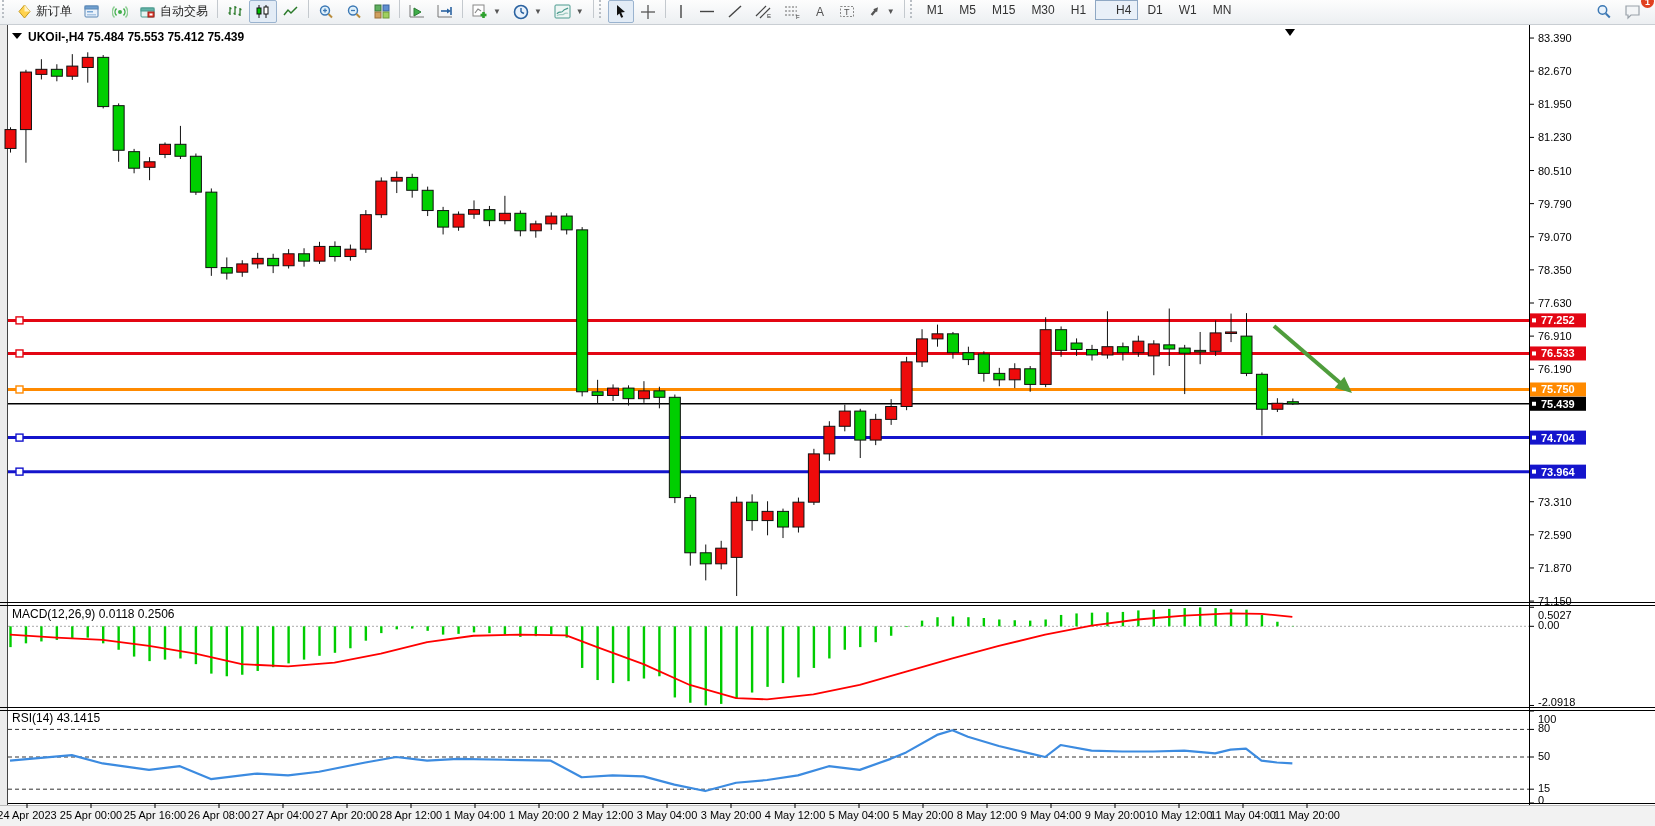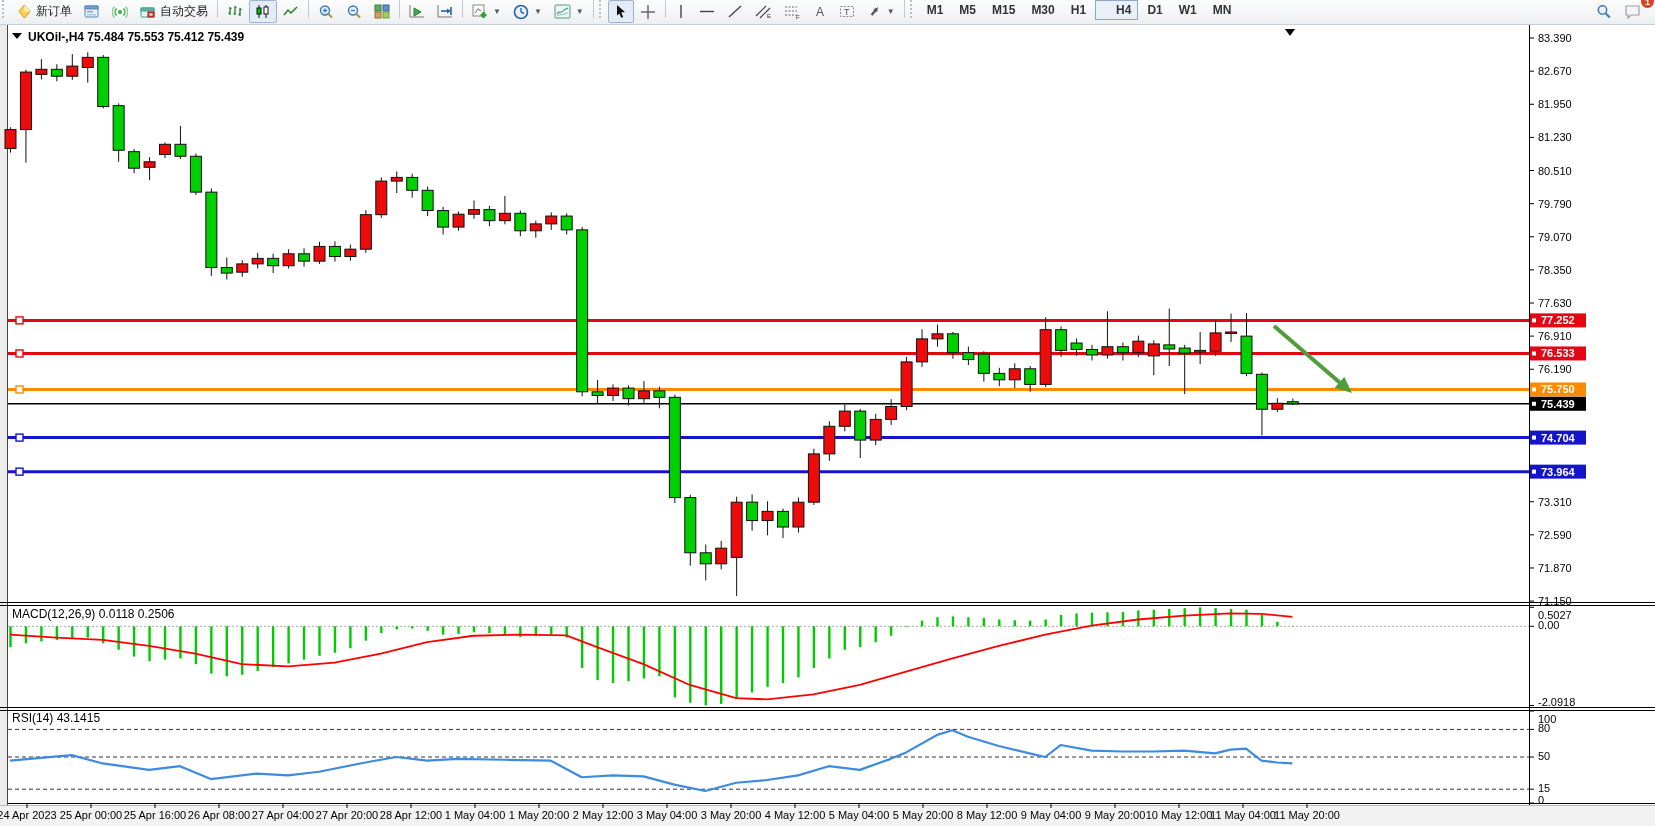--- a/index.html
+++ b/index.html
@@ -6,21 +6,21 @@
     font-family:"Liberation Sans",sans-serif;-webkit-font-smoothing:antialiased;}
   
   .toolbar{position:absolute;top:0;left:0;width:1655px;height:24px;background:linear-gradient(#fdfdfd,#eceff2);
     border-bottom:1px solid #c9ced3;display:flex;align-items:flex-start;font-size:12px;color:#222;z-index:5;}
   .grip{width:5px;height:18px;margin:0 2px;border-left:2px dotted #b9bec4;}
   .tsep{width:1px;height:18px;background:#c4c9ce;margin:0 3px;}
   .tbtn{display:flex;align-items:center;gap:4px;padding:2px 5px;border:1px solid transparent;border-radius:2px;height:17px;cursor:default;}
   .tbtn.active{background:#e3ecf6;border:1px solid #9ab3cf;}
   .tbtn svg{display:block;}
   .caret{font-size:8px;color:#555;margin-left:1px;}
-  .tflist{display:flex;align-items:center;font-weight:bold;}
+  .tflist{display:flex;align-items:center;}
   .tf{padding:2px 6px;margin:0 1px;border:1px solid transparent;color:#333;font-size:12px;}
   .tf.active{border:1px solid #8fa8c4;background:#e9f0f8;padding-left:20px;}
   .spacer{flex:1;}
   .chatwrap{position:relative;margin-right:8px;}
   .badge{position:absolute;top:-5px;right:-7px;background:#e03r;}
   .badge{position:absolute;top:-6px;right:-8px;background:#e0401f;color:#fff;border-radius:50%;
     width:13px;height:13px;font-size:9px;font-weight:bold;display:flex;align-items:center;justify-content:center;}
   
   #chartsvg{position:absolute;top:24px;left:0;}
 </style>

